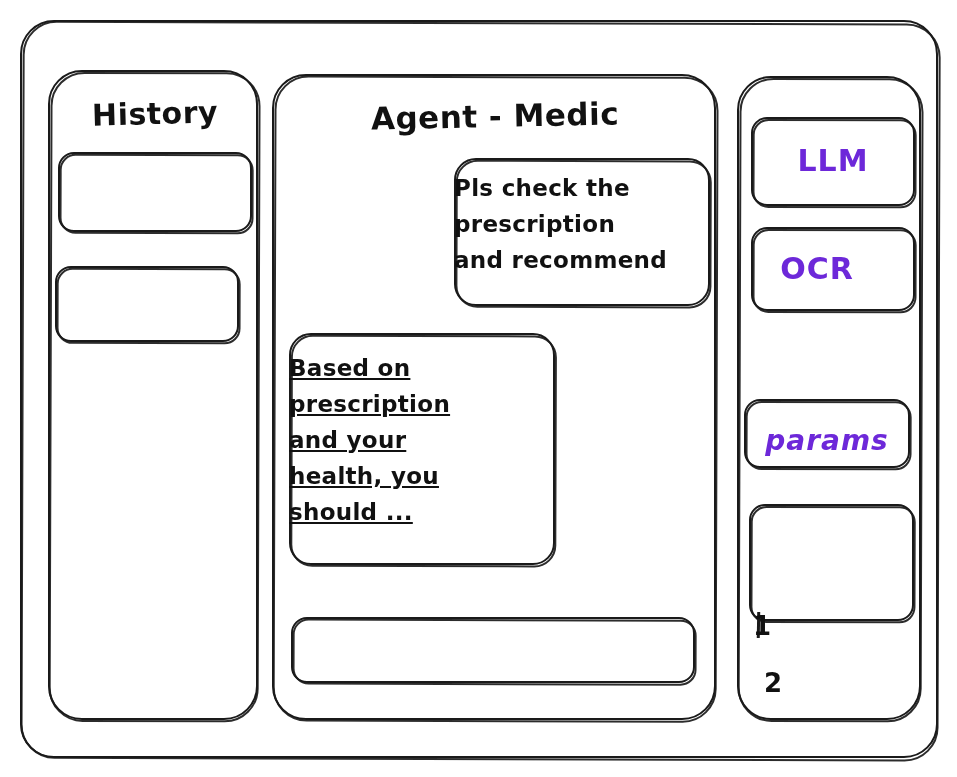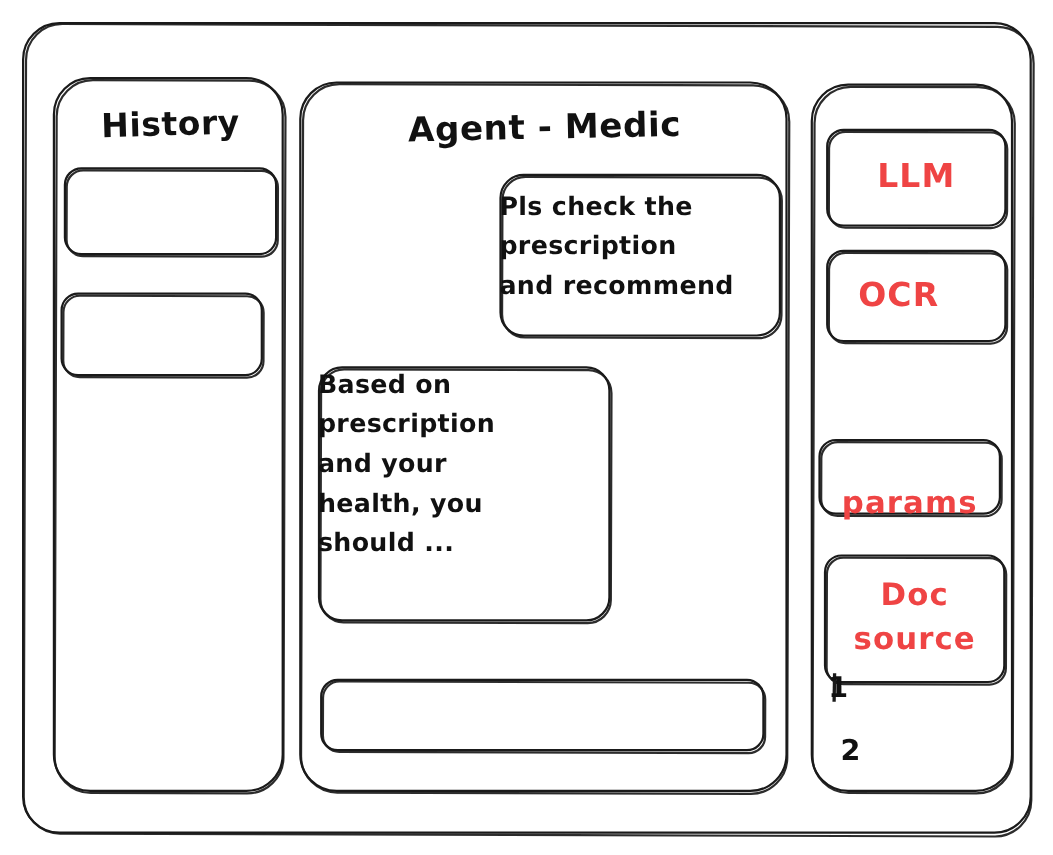--- a/index.html
+++ b/index.html
@@ -75,21 +75,21 @@
     font-size: 23px;
     line-height: 36px;
     text-align: left;
     white-space: pre-line;
     letter-spacing: .3px;
     user-select: none;
   }
 
   .btn-label {
     position: absolute;
-    color: #ef4444;
+    color: #6d28d9;
     font-family: "DejaVu Sans", sans-serif;
     font-weight: 700;
     text-align: center;
     white-space: pre-line;
     line-height: 40px;
     letter-spacing: 1px;
     user-select: none;
   }
 
   .src-num {
@@ -112,25 +112,25 @@
   #agent-bubble   { left: 289px; top: 333px; width: 266px; height: 232px; }
   #composer       { left: 291px; top: 617px; width: 404px; height: 66px; }
 
   #tools-panel    { left: 737px; top: 76px;  width: 184px; height: 644px; }
   #llm-button     { left: 751px; top: 117px; width: 164px; height: 89px; }
   #ocr-button     { left: 751px; top: 227px; width: 164px; height: 84px; }
   #params-button  { left: 744px; top: 399px; width: 166px; height: 69px; }
   #doc-source-button { left: 749px; top: 504px; width: 165px; height: 117px; }
 
   #user-bubble-text   { left: 454px; top: 170px; width: 256px; }
-  #agent-bubble-text  { left: 289px; top: 332px; width: 222px; }
+  #agent-bubble-text  { left: 289px; top: 350px; width: 222px; text-decoration: underline; }
 
   #llm-label    { left: 751px; top: 141px; width: 164px; font-size: 30px; }
   #ocr-label    { left: 735px; top: 249px; width: 164px; font-size: 30px; }
-  #params-label { left: 744px; top: 437px; width: 166px; font-size: 28px; }
+  #params-label { left: 744px; top: 421px; width: 166px; font-size: 28px; font-style: italic; }
   #doc-source-label { left: 749px; top: 521px; width: 165px; font-size: 28px; }
 
   #doc-source-num-1 { left: 753px; top: 611px; }
   #doc-source-num-2 { left: 764px; top: 668px; }
 
   
   #doc-source-tick {
     position: absolute;
     left: 757px; top: 612px;
     width: 2.6px; height: 26px;
@@ -215,21 +215,19 @@
   <div class="sketch r-sm" id="params-button">
     <div class="ln"></div>
     <div class="ln b"></div>
   </div>
   <div class="btn-label" id="params-label">params</div>
 
   <div class="sketch r-sm" id="doc-source-button">
     <div class="ln"></div>
     <div class="ln b"></div>
   </div>
-  <div class="btn-label" id="doc-source-label">Doc
-source</div>
 
   <div id="doc-source-tick"></div>
 
   <div class="src-num" id="doc-source-num-1">1</div>
   <div class="src-num" id="doc-source-num-2">2</div>
 
 </div>
 
 </body></html>

